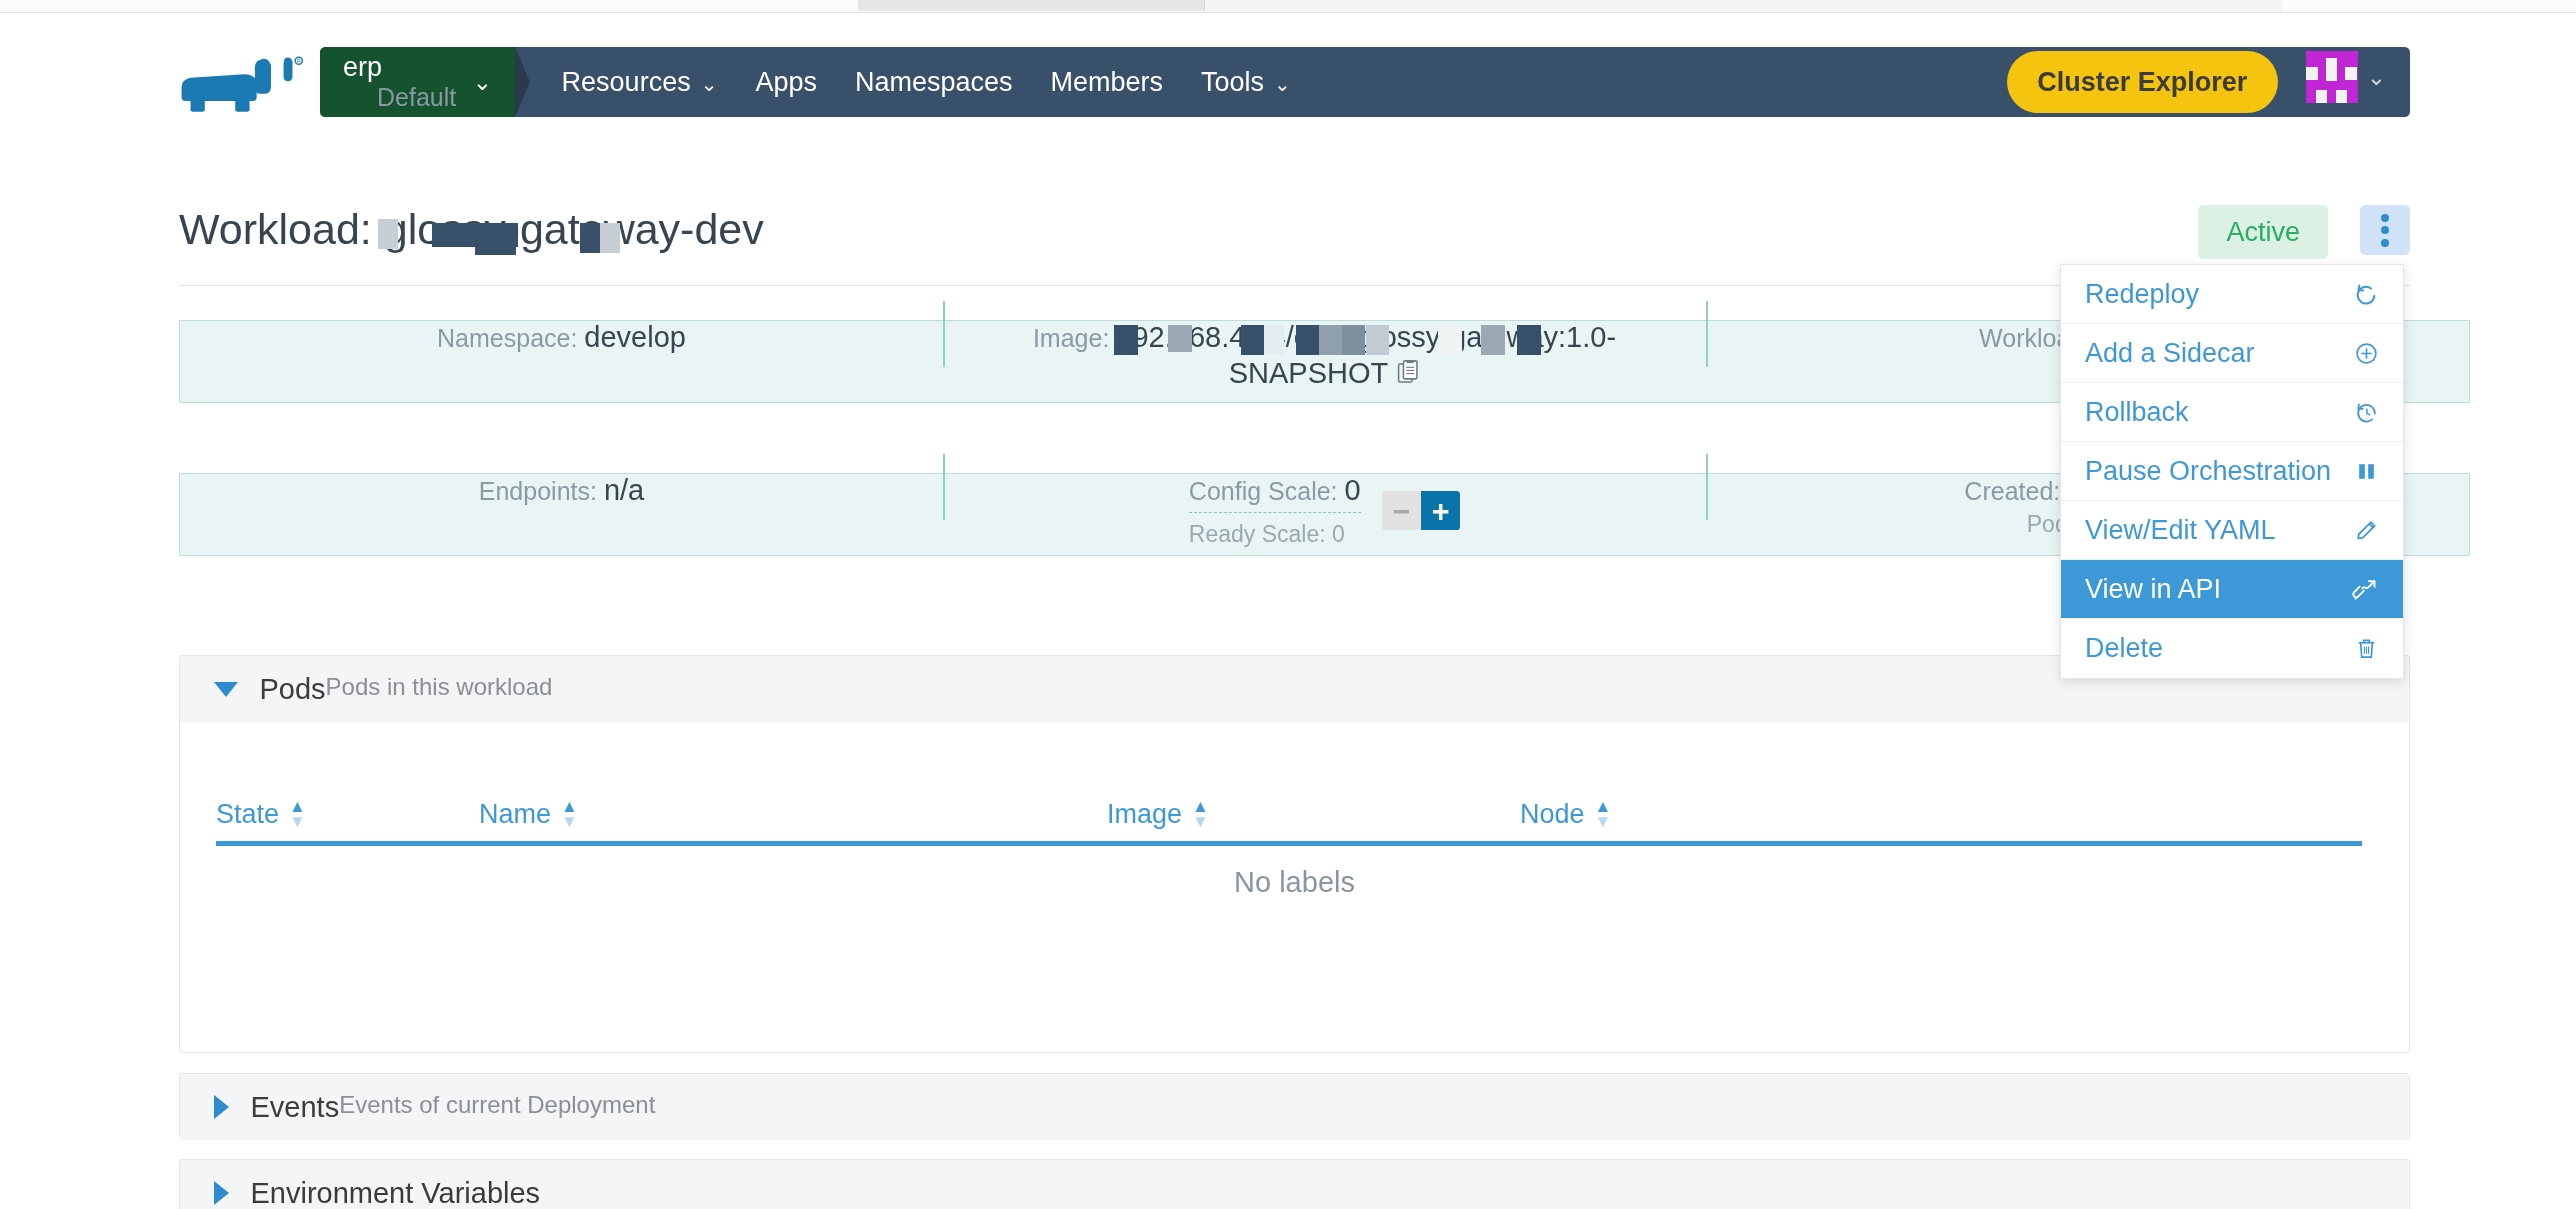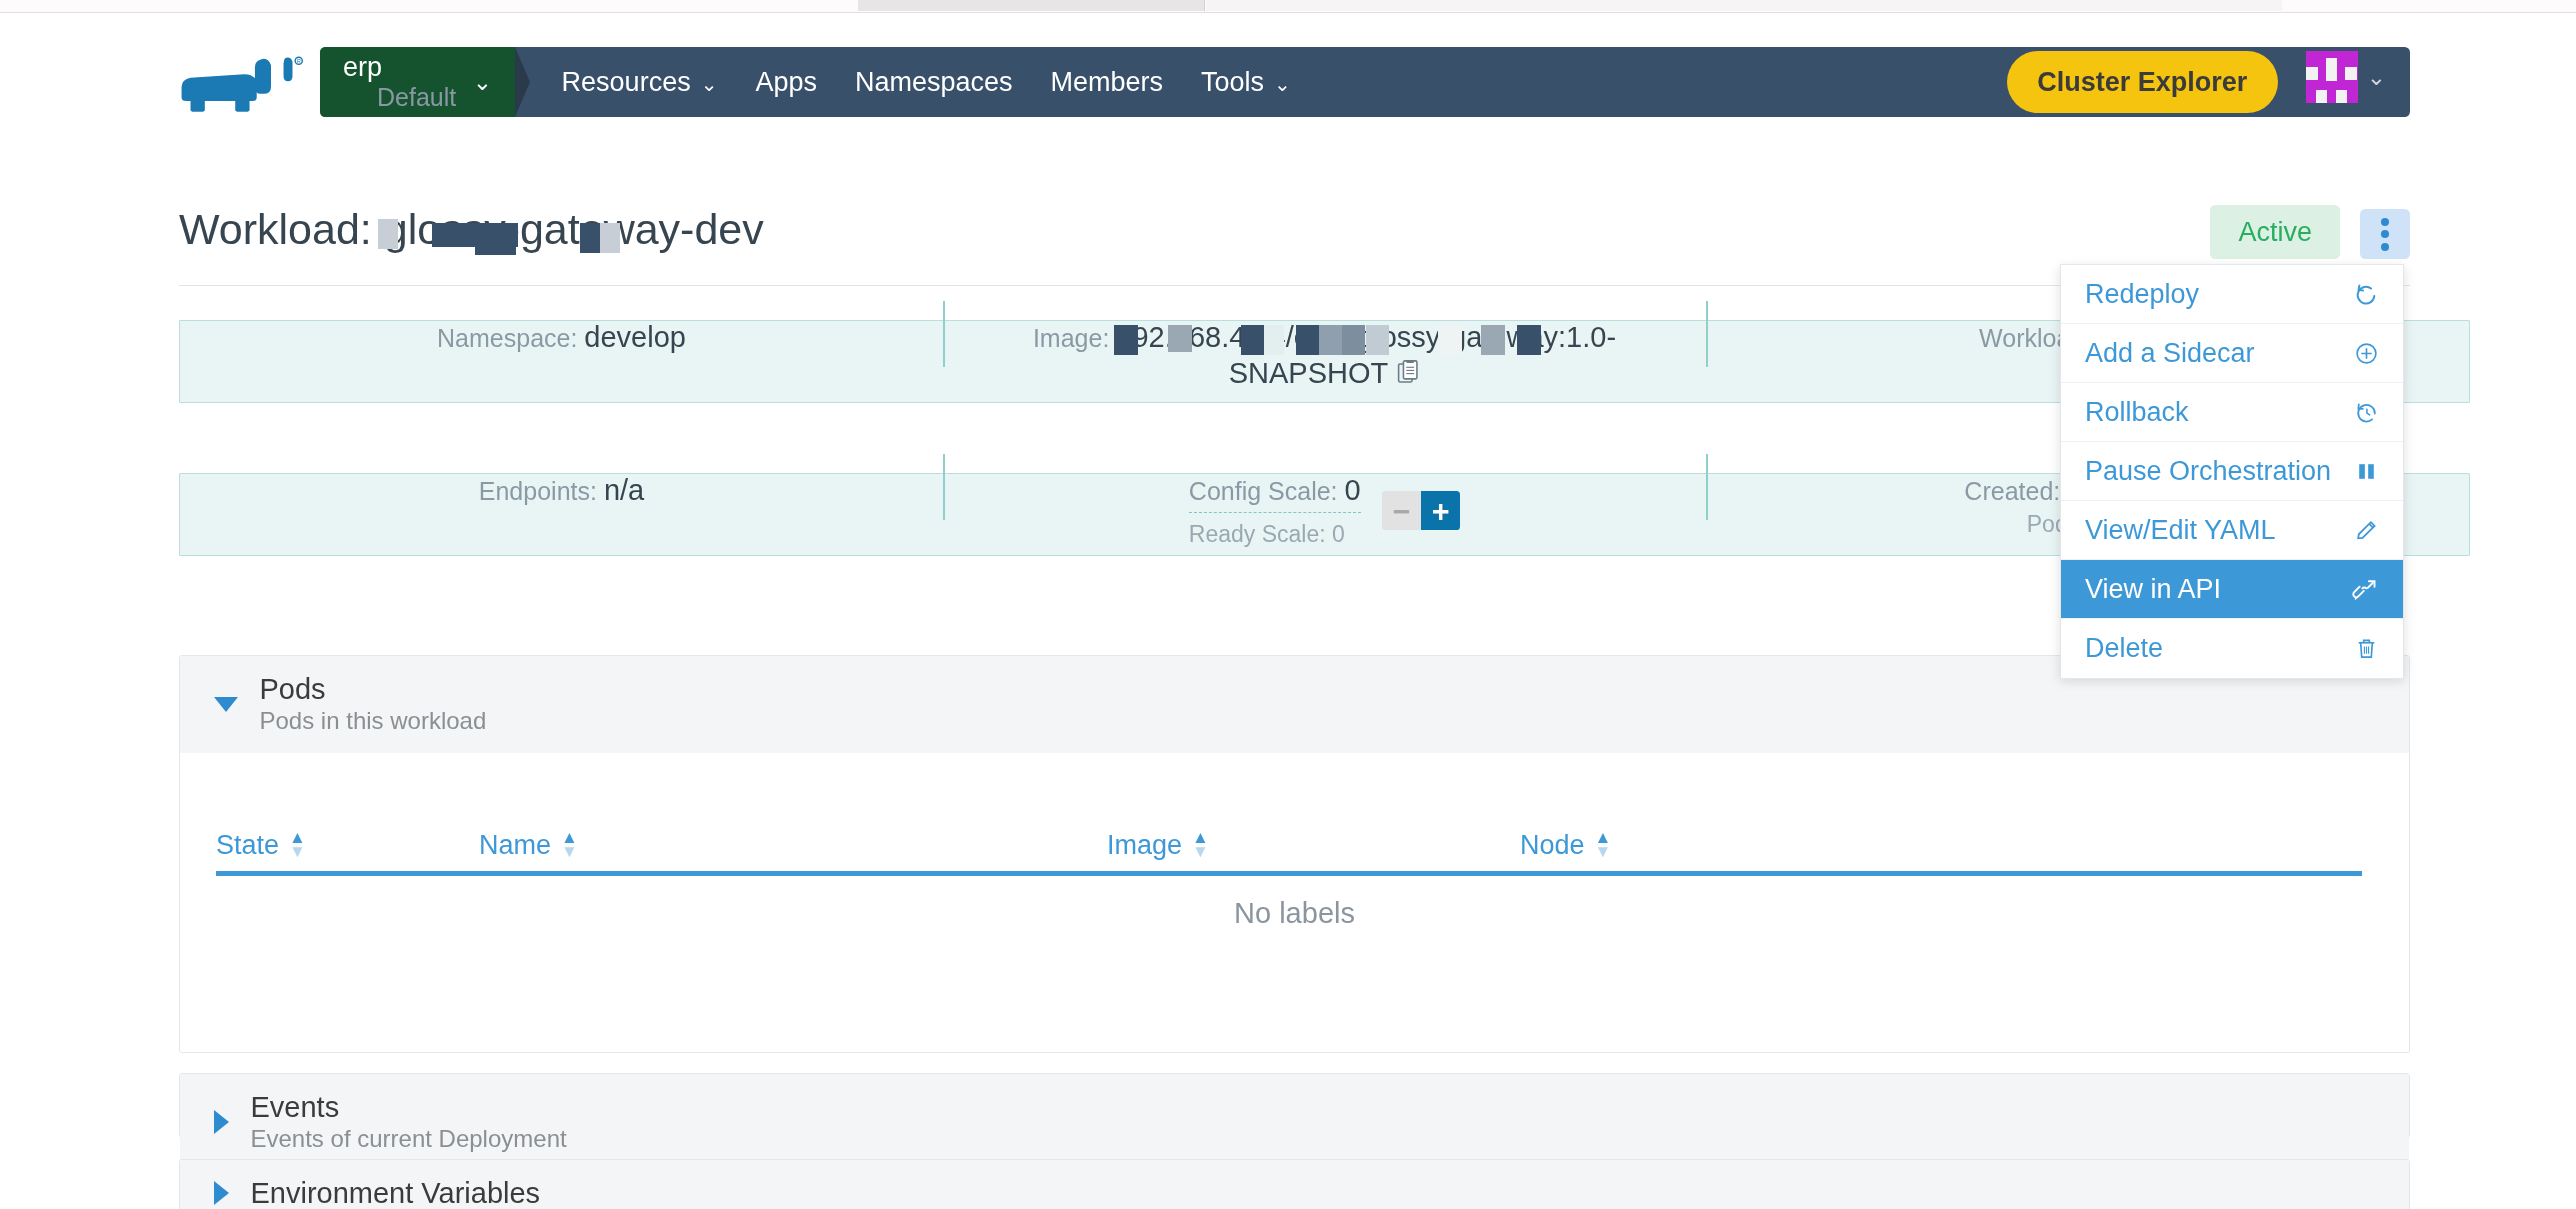--- a/index.html
+++ b/index.html
@@ -55,21 +55,21 @@
   .avatar i { position:absolute; background:#f2f2f2; display:block; }
   .avatar-caret { color:#cfd6dd; font-size:23px; }
 
   
   .title-row {
     position:absolute; top:205px; left:179px; width:2231px;
     display:flex; align-items:flex-start;
   }
   .page-title { font-size:43px; color:#36454f; font-weight:normal; white-space:nowrap; position:relative; }
   .redaction { position:absolute; display:block; }
-  .title-actions { margin-left:auto; display:flex; align-items:flex-end; gap:20px; position:relative; }
+  .title-actions { margin-left:auto; display:flex; align-items:flex-start; gap:32px; position:relative; }
   .badge-active {
     background:#dcf0e3; color:#27ae60; font-size:27px;
     padding:11.7px 28px; border-radius:5.4px; white-space:nowrap;
   }
   .btn-kebab {
     background:#cfe2f7; border:none; border-radius:5.4px;
     width:50px; height:50px; cursor:pointer;
     display:flex; flex-direction:column; align-items:center; justify-content:center; gap:4.5px;
   }
   .btn-kebab s { display:block; width:8px; height:8px; border-radius:50%; background:#2e8bd0; }
@@ -120,21 +120,21 @@
   .sbtn.minus { background:#e2e2e2; color:#a8a8a8; border-top-left-radius:3.6px; border-bottom-left-radius:3.6px; }
   .sbtn.plus  { background:#0a73aa; color:#ffffff; border-top-right-radius:3.6px; border-bottom-right-radius:3.6px; }
   .sbtn b { font-size:30.5px; line-height:1; font-weight:bold; }
 
   
   .panel { position:absolute; left:179px; width:2231px; border:0.9px solid #e3e7ea; border-radius:2.7px; background:#fff; }
   .panel-head { background:#f4f5f6; display:flex; align-items:center; padding:16px 0 16px 34px; }
   .tri { width:0; height:0; margin-right:21.5px; flex:0 0 auto; }
   .tri.down { border-left:12.6px solid transparent; border-right:12.6px solid transparent; border-top:15.2px solid #2e8bd0; }
   .tri.right { border-top:12.6px solid transparent; border-bottom:12.6px solid transparent; border-left:15.2px solid #2e8bd0; }
-  .panel-titles { display:flex; flex-direction:column; }
+  .panel-titles { display:flex; flex-direction:row; }
   .panel-title { font-size:29px; color:#3b3b3b; line-height:34px; }
   .panel-sub   { font-size:24px; color:#8a8f94; line-height:30.5px; }
   #panel-pods { top:655px; height:398px; }
   #panel-events { top:1073px; height:65px; }
   #panel-env { top:1159px; height:65px; }
 
   
   .table-area { position:relative; height:334px; }
   .thead {
     position:absolute; top:77px; left:36px; width:2146px;

